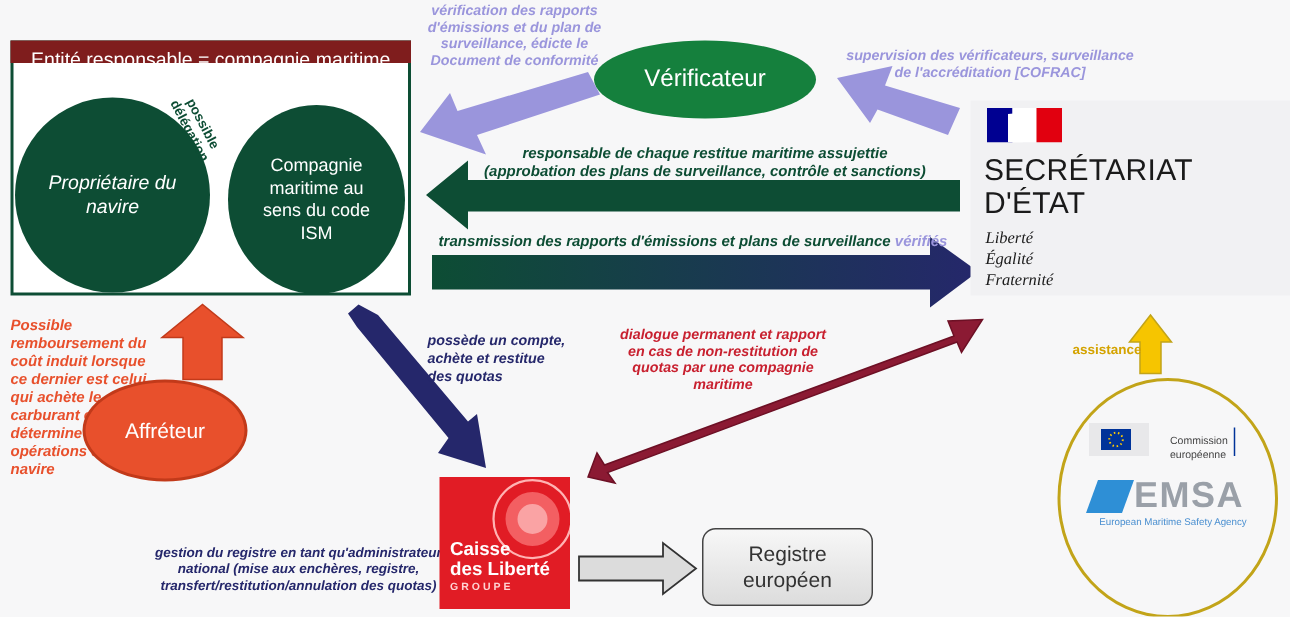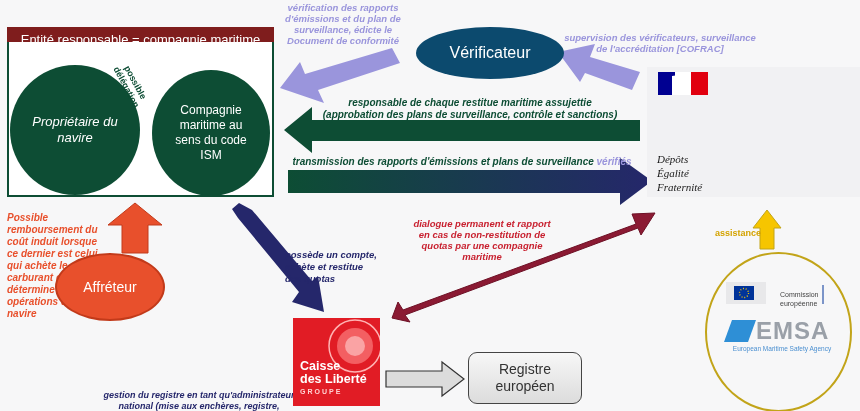--- a/index.html
+++ b/index.html
@@ -7,24 +7,24 @@
          font-family:"Liberation Sans", sans-serif; }
   .abs { position:absolute; }
   svg.layer { position:absolute; left:0; top:0; }
   .ent-box { left:7px; top:27px; width:267px; height:170px; border:2px solid #0d4d34; background:#fff; box-sizing:border-box; }
   .ent-header { left:7px; top:27px; width:267px; height:15px; background:#7f1d1d; color:#fff;
                 font-size:13px; line-height:25px; text-align:center; }
   .circle { border-radius:50%; background:#0d4d34; color:#fff; display:flex; align-items:center; justify-content:center; text-align:center; }
   .c1 { left:10px; top:65px; width:130px; height:130px; font-style:italic; font-size:13px; line-height:16px; }
   .c2 { left:152px; top:70px; width:118px; height:126px; font-size:12px; line-height:15px; }
   .deleg { left:115px; top:70px; font-size:9px; font-weight:bold; color:#0d4d34; transform:rotate(62deg); transform-origin:left top; line-height:10px; text-align:center; width:50px;}
-  .verif { left:416px; top:27px; width:148px; height:52px; border-radius:50%; background:#0c4a6e; color:#fff; font-size:16px; display:flex; align-items:center; justify-content:center; }
+  .verif { left:396px; top:27px; width:148px; height:52px; border-radius:50%; background:#15803d; color:#fff; font-size:16px; display:flex; align-items:center; justify-content:center; }
   .lav-text { color:#9a95dc; font-style:italic; font-weight:bold; font-size:9.5px; line-height:11px; text-align:center; }
   .green-text { color:#0d4d34; font-style:italic; font-weight:bold; font-size:10px; line-height:12px; text-align:center; }
-  .navy-text { color:#25276b; font-style:italic; font-weight:bold; font-size:9.5px; line-height:12px;margin-top:27px; }
+  .navy-text { color:#25276b; font-style:italic; font-weight:bold; font-size:9.5px; line-height:12px; }
   .red-text { color:#c8202f; font-style:italic; font-weight:bold; font-size:9.5px; line-height:11px; text-align:center; }
   .orange-text { color:#e8502c; font-style:italic; font-weight:bold; font-size:10px; line-height:12px; }
   .affreteur { left:55px; top:253px; width:110px; height:68px; border-radius:50%; background:#e8502c; border:2px solid #c23a1a; box-sizing:border-box; color:#fff; font-size:14px; display:flex; align-items:center; justify-content:center; }
   .sec-box { left:647px; top:67px; width:213px; height:130px; background:#f1f1f3; }
   .flag { left:658px; top:72px; width:50px; height:23px; }
   .sec-title { left:656px; top:103px; font-size:20px; color:#1a1a1a; line-height:22px; letter-spacing:0.2px; }
   .devise { left:657px; top:152px; font-family:"Liberation Serif", serif; font-style:italic; font-size:11px; line-height:14px; color:#1a1a1a; }
   .assist { left:715px; top:228px; color:#d4a300; font-weight:bold; font-size:9px; }
   .eu-circle { left:705px; top:252px; width:147px; height:160px; border:2px solid #c2a419; border-radius:50%; box-sizing:border-box; }
   .cdc { left:293px; top:318px; width:87px; height:88px; background:#e11c25; color:#fff; }
@@ -86,23 +86,24 @@
 </div>
 
 <div class="abs sec-box"></div>
 <svg class="abs flag" viewBox="0 0 50 23">
   <rect x="0" y="0" width="17" height="23" fill="#000091"></rect>
   <rect x="17" y="0" width="16" height="23" fill="#fff"></rect>
   <rect x="33" y="0" width="17" height="23" fill="#e1000f"></rect>
   <path d="M14 4 Q24 2 26 10 Q22 16 24 23 L14 23 Z" fill="#fff"></path>
 </svg>
 <div class="abs sec-title">
+  <div>SECRÉTARIAT D'ÉTAT</div>
 </div>
 <div class="abs devise">
-  <div>Dépôts</div>
+  <div>Liberté</div>
   <div>Égalité</div>
   <div>Fraternité</div>
 </div>
 
 <div class="abs orange-text" style="left:7px;top:212px;width:92px;">Possible remboursement du coût induit lorsque ce dernier est celui qui achète le carburant ou détermine les opérations du navire</div>
 <div class="abs affreteur">Affréteur</div>
 
 <div class="abs navy-text" style="left:285px;top:222px;width:92px;">possède un compte, achète et restitue des quotas</div>
 <div class="abs red-text" style="left:412px;top:218px;width:140px;">dialogue permanent et rapport en cas de non-restitution de quotas par une compagnie maritime</div>
 <div class="abs navy-text" style="left:100px;top:363px;width:198px;text-align:center;line-height:11px;font-size:9px;">gestion du registre en tant qu'administrateur national (mise aux enchères, registre, transfert/restitution/annulation des quotas)</div>

